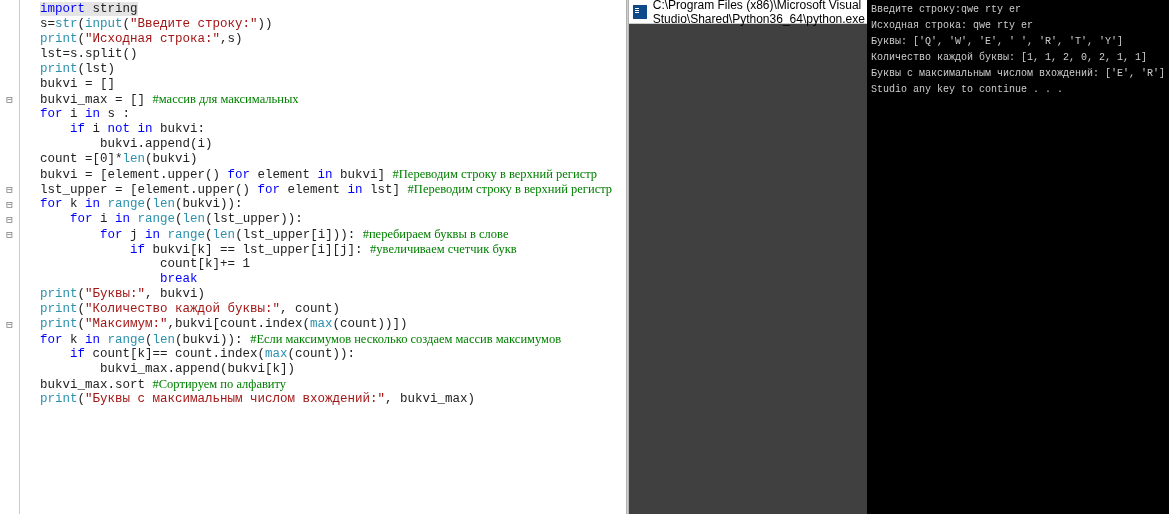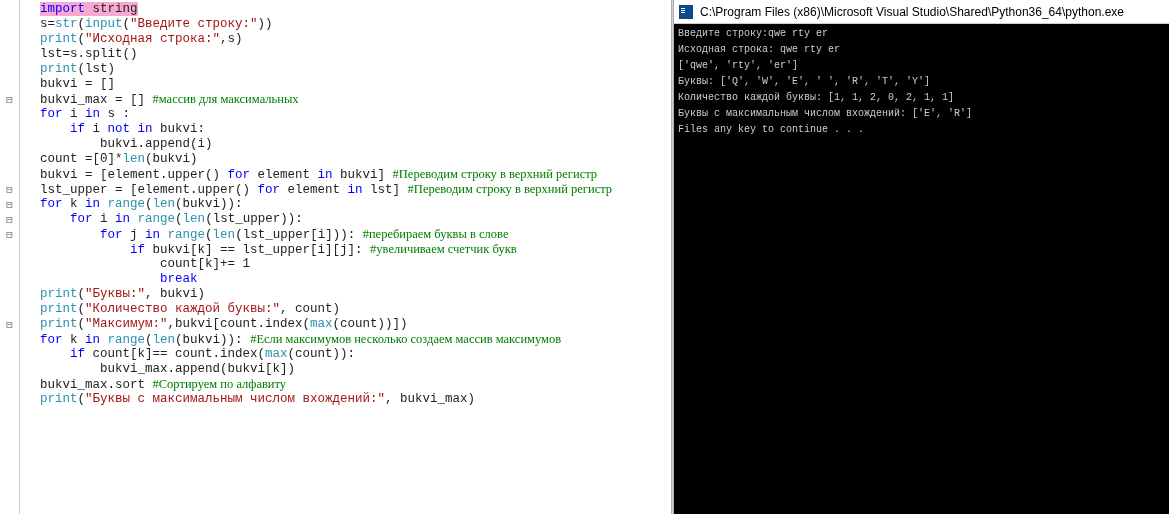--- a/index.html
+++ b/index.html
@@ -36,30 +36,30 @@
     padding:2px 4px 2px 20px;
     line-height:15px;
     white-space:pre;
   }
   .code .line { height:15px; }
   .kw { color:#0000ff; }
   .str { color:#a31515; }
   .com { color:#008000;font-family:Liberation Serif, serif; }
   .builtin { color:#2b91af; }
   .plain { color:#222; }
-  .highlight { background:#f9a8d4; }
+  .highlight { background:#e5e5e5; }
   .divider {
     width:3px;
     background:linear-gradient(to right,#a0a0a0,#d0d0d0,#a0a0a0);
     cursor:ew-resize;
   }
   .console-pane {
     flex:1;
-    background:#fdba74;
-    display:flex; flex-direction:column;
+    background:#404040;
+    display:flex; flex-direction:row;
   }
   .title-bar {
     height:24px;
     background:#fff;
     display:flex; align-items:center;
     font-family:'Segoe UI',Tahoma,sans-serif;
     font-size:12px;
     color:#000;
     border-bottom:1px solid #ccc;
     padding-left:4px;
@@ -123,14 +123,14 @@
     <span class="icon">
       <svg width="14" height="14" viewBox="0 0 14 14">
         <rect x="0" y="0" width="14" height="14" fill="#0e4a8a"></rect>
         <rect x="2" y="3" width="4" height="1" fill="#fff"></rect>
         <rect x="2" y="5" width="4" height="1" fill="#fff"></rect>
         <rect x="2" y="7" width="4" height="1" fill="#fff"></rect>
       </svg>
     </span>
     <span>C:\Program Files (x86)\Microsoft Visual Studio\Shared\Python36_64\python.exe</span>
   </div>
-  <div class="console-body" id="conbody"><div>Введите строку:qwe rty er</div><div>Исходная строка: qwe rty er</div><div>['qwe', 'rty', 'er']</div><div>Буквы: ['Q', 'W', 'E', ' ', 'R', 'T', 'Y']</div><div>Количество каждой буквы: [1, 1, 2, 0, 2, 1, 1]</div><div>Буквы с максимальным числом вхождений: ['E', 'R']</div><div>Files any key to continue . . .</div></div>
+  <div class="console-body" id="conbody"><div>Введите строку:qwe rty er</div><div>Исходная строка: qwe rty er</div><div>Буквы: ['Q', 'W', 'E', ' ', 'R', 'T', 'Y']</div><div>Количество каждой буквы: [1, 1, 2, 0, 2, 1, 1]</div><div>Буквы с максимальным числом вхождений: ['E', 'R']</div><div>Studio any key to continue . . .</div></div>
 </div>
 
 </body></html>

